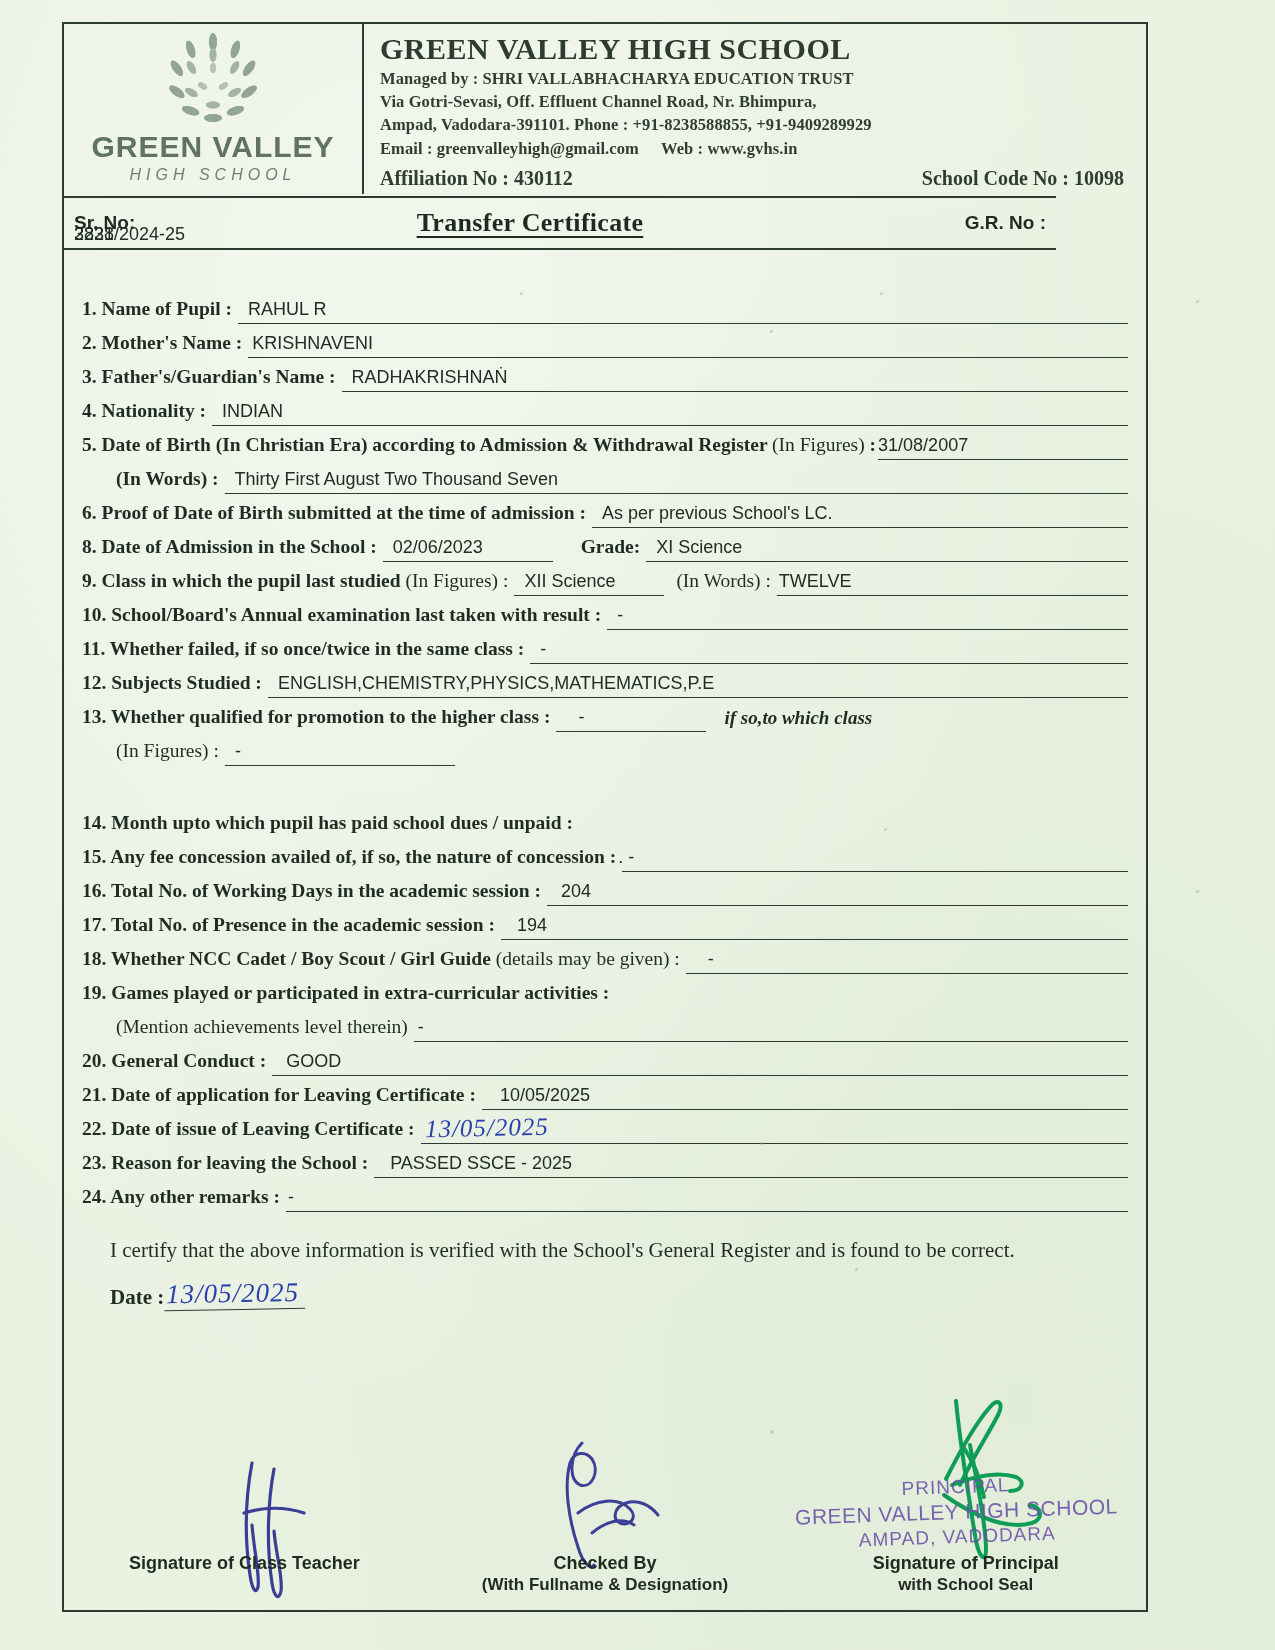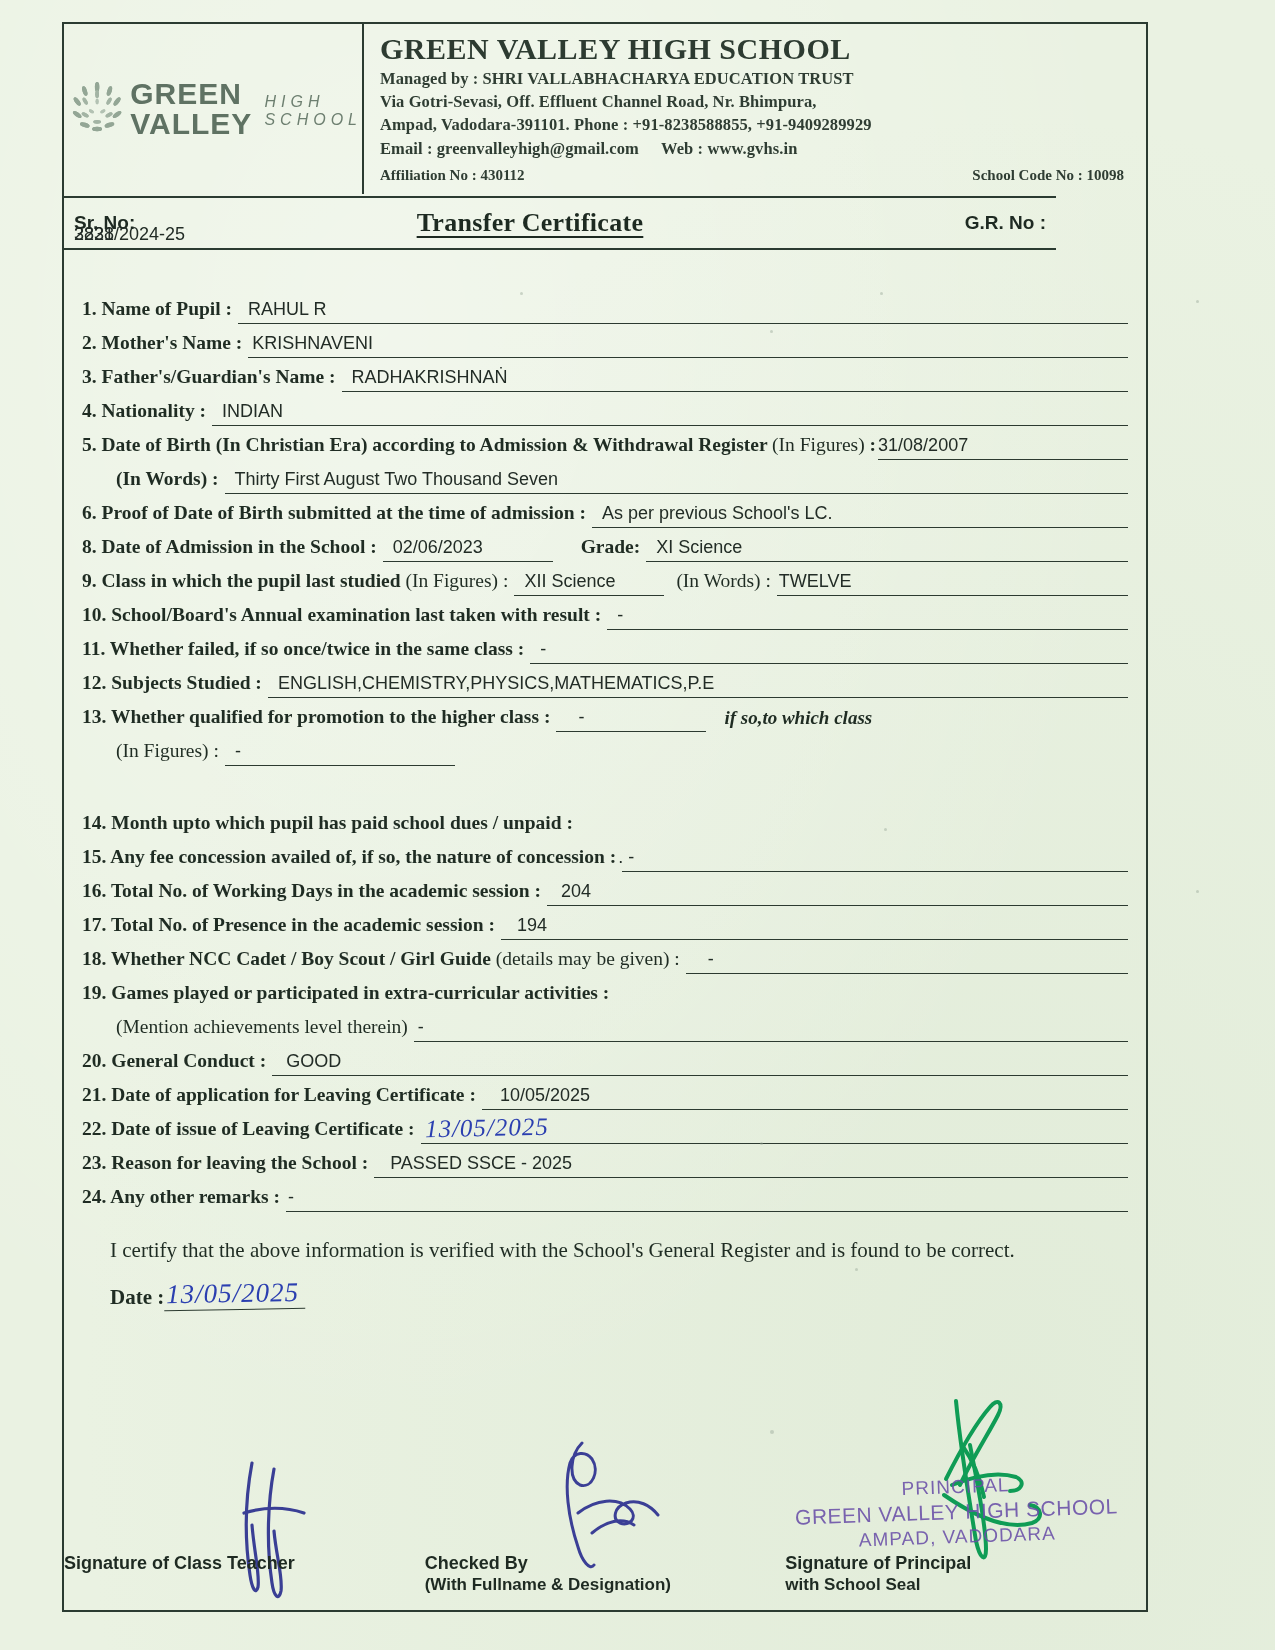--- a/index.html
+++ b/index.html
@@ -31,23 +31,24 @@
     position: absolute;
     left: 64px; top: 24px;
     width: 1082px; height: 170px;
     display: flex;
     align-items: stretch;
   }
   .logo-box {
     width: 300px;
     border-right: 2px solid #2b3b31;
     display: flex;
-    flex-direction: row;
+    flex-direction: column;
     align-items: center;
     justify-content: flex-start;
+    padding-top: 6px;
   }
   .logo-mark { width: 120px; height: 100px; margin-bottom: 2px; }
   .logo-name {
     font-family: "Liberation Sans", sans-serif;
     font-weight: bold;
     font-size: 30px;
     letter-spacing: 1px;
     color: #5f7263;
     line-height: 1;
   }
@@ -81,21 +82,21 @@
     letter-spacing: 0.1px;
   }
   .school-line .gap { display: inline-block; width: 22px; }
   .affil-row {
     display: flex;
     justify-content: space-between;
     align-items: baseline;
     margin-top: 7px;
     font-family: "Liberation Serif", serif;
     font-weight: bold;
-    font-size: 15px;
+    font-size: 20px;
     color: #2f3d33;
     padding-right: 10px;
   }
   .title-row {
     position: absolute;
     left: 64px; top: 196px;
     width: 992px; height: 54px;
     border-top: 2.5px solid #2b3b31;
     border-bottom: 2.5px solid #2b3b31;
     display: flex;
@@ -226,21 +227,21 @@
   .sig-area {
     position: absolute;
     left: 64px; top: 1395px;
     width: 1082px; height: 210px;
   }
   .sig-cols {
     position: absolute;
     bottom: 10px; left: 0; right: 0;
     display: flex;
   }
-  .sig-col { flex: 1; text-align: left; position: relative; }
+  .sig-col { flex: 1; text-align: center; position: relative; }
   .sig-label {
     font-family: "Liberation Sans", sans-serif;
     font-weight: bold;
     font-size: 18px;
     color: #1e2a22;
     line-height: 1.3;
   }
   .sig-sub {
     font-family: "Liberation Sans", sans-serif;
     font-weight: bold;

